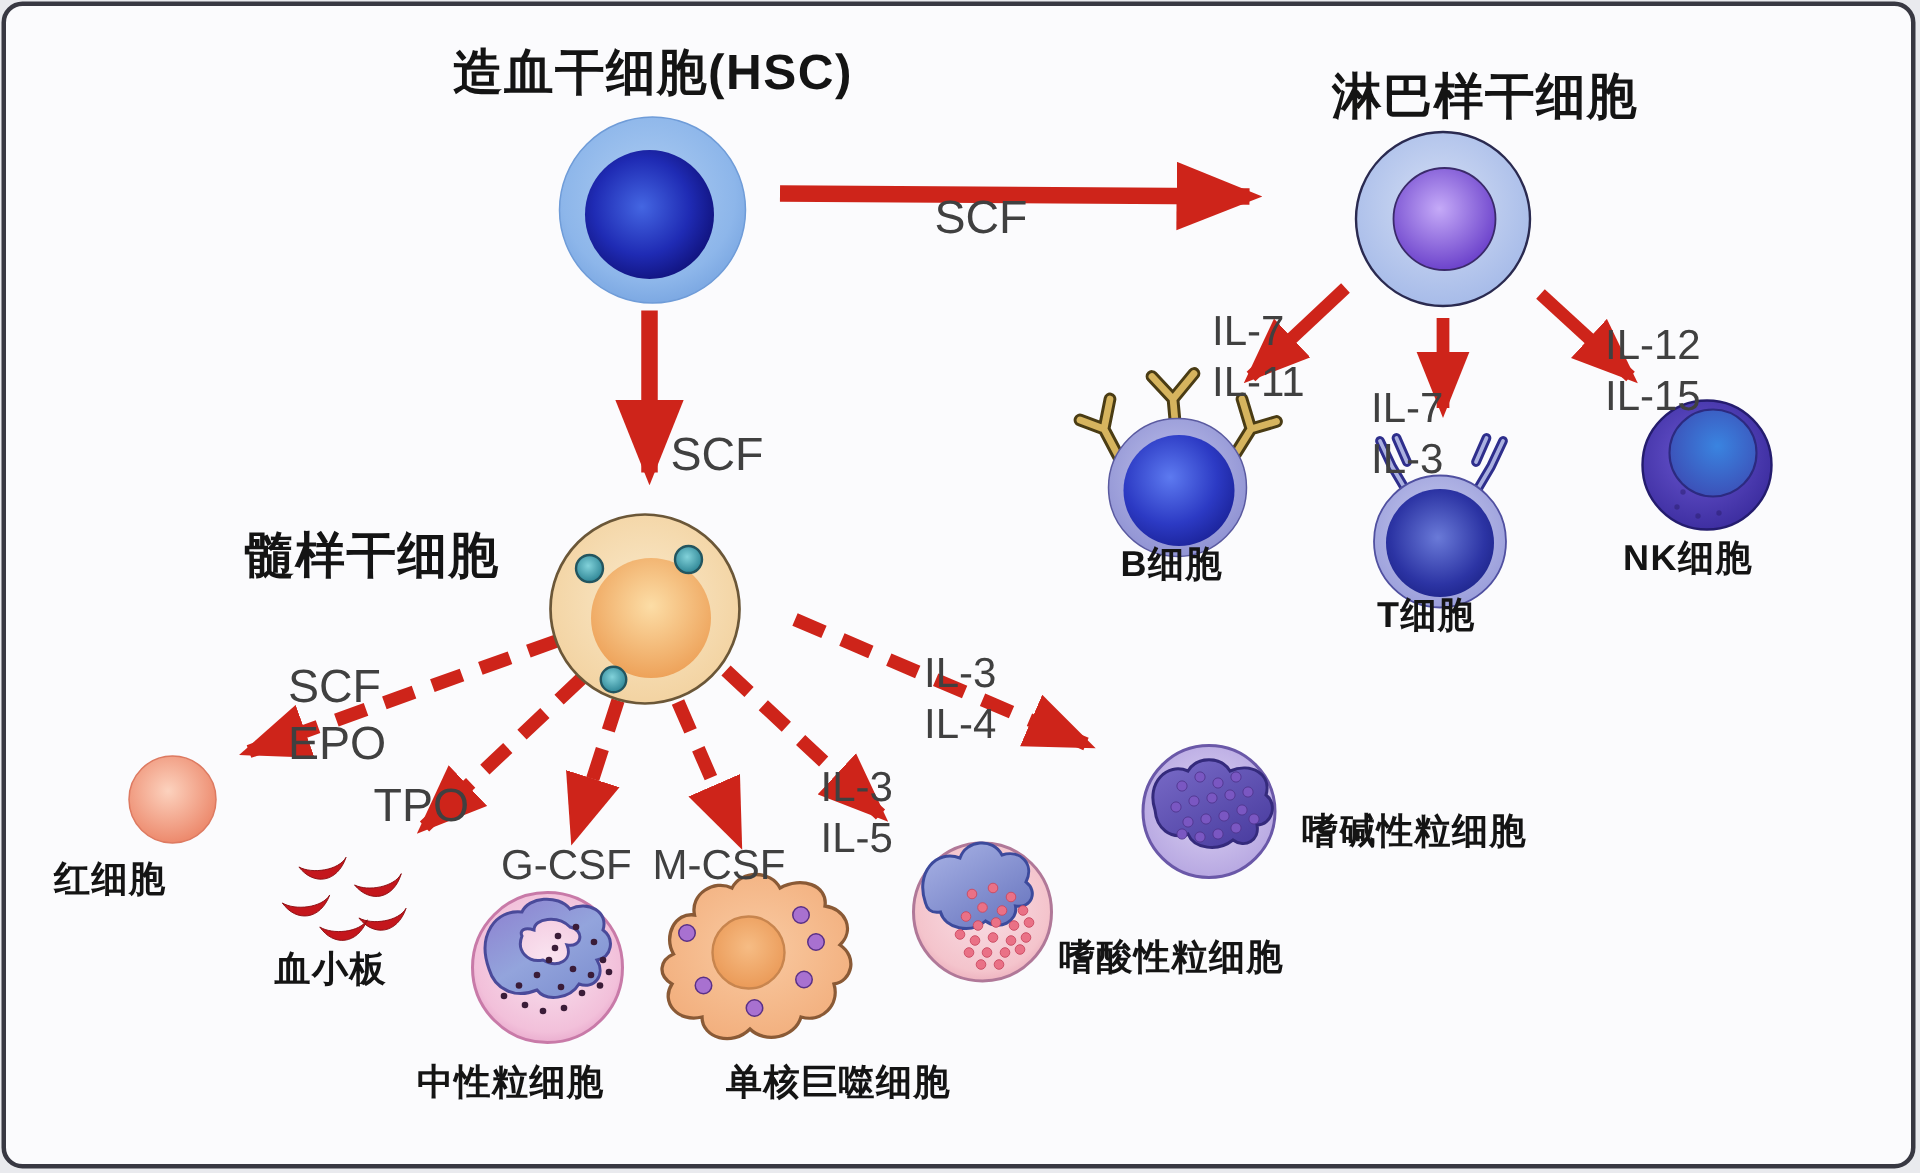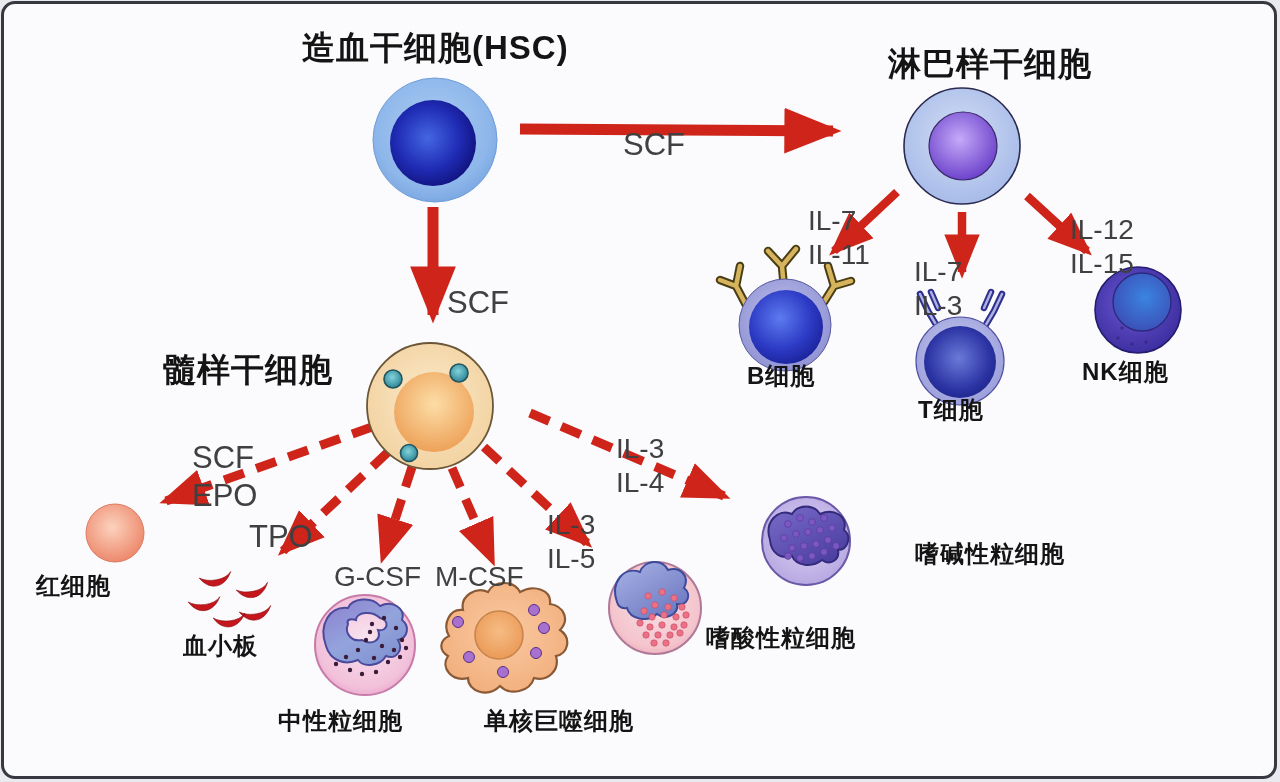--- a/index.html
+++ b/index.html
@@ -342,21 +342,21 @@
   <div class="lbl title" style="left:888px;top:26px;margin-top:16px;">淋巴样干细胞</div>
   <div class="lbl title" style="left:163px;top:348px;">髓样干细胞</div>
   <div class="lbl" style="left:747px;top:360px;">B细胞</div>
   <div class="lbl" style="left:918px;top:394px;">T细胞</div>
   <div class="lbl" style="left:1082px;top:356px;">NK细胞</div>
   <div class="lbl" style="left:183px;top:630px;">血小板</div>
   <div class="lbl" style="left:36px;top:570px;">红细胞</div>
   <div class="lbl" style="left:278px;top:705px;">中性粒细胞</div>
   <div class="lbl" style="left:484px;top:705px;">单核巨噬细胞</div>
   <div class="lbl" style="left:706px;top:622px;">嗜酸性粒细胞</div>
-  <div class="lbl" style="left:868px;top:538px;margin-left:47px;">嗜碱性粒细胞</div>
+  <div class="lbl" style="left:868px;top:538px;">嗜碱性粒细胞</div>
 
   <div class="factor f31" style="left:623px;top:82px;">SCF</div>
   <div class="factor f31" style="left:447px;top:240px;">SCF</div>
   <div class="factor" style="left:808px;top:160px;">IL-7
 IL-11</div>
   <div class="factor" style="left:914px;top:211px;">IL-7
 IL-3</div>
   <div class="factor" style="left:1070px;top:169px;">IL-12
 IL-15</div>
   <div class="factor f31" style="left:192px;top:395px;">SCF

